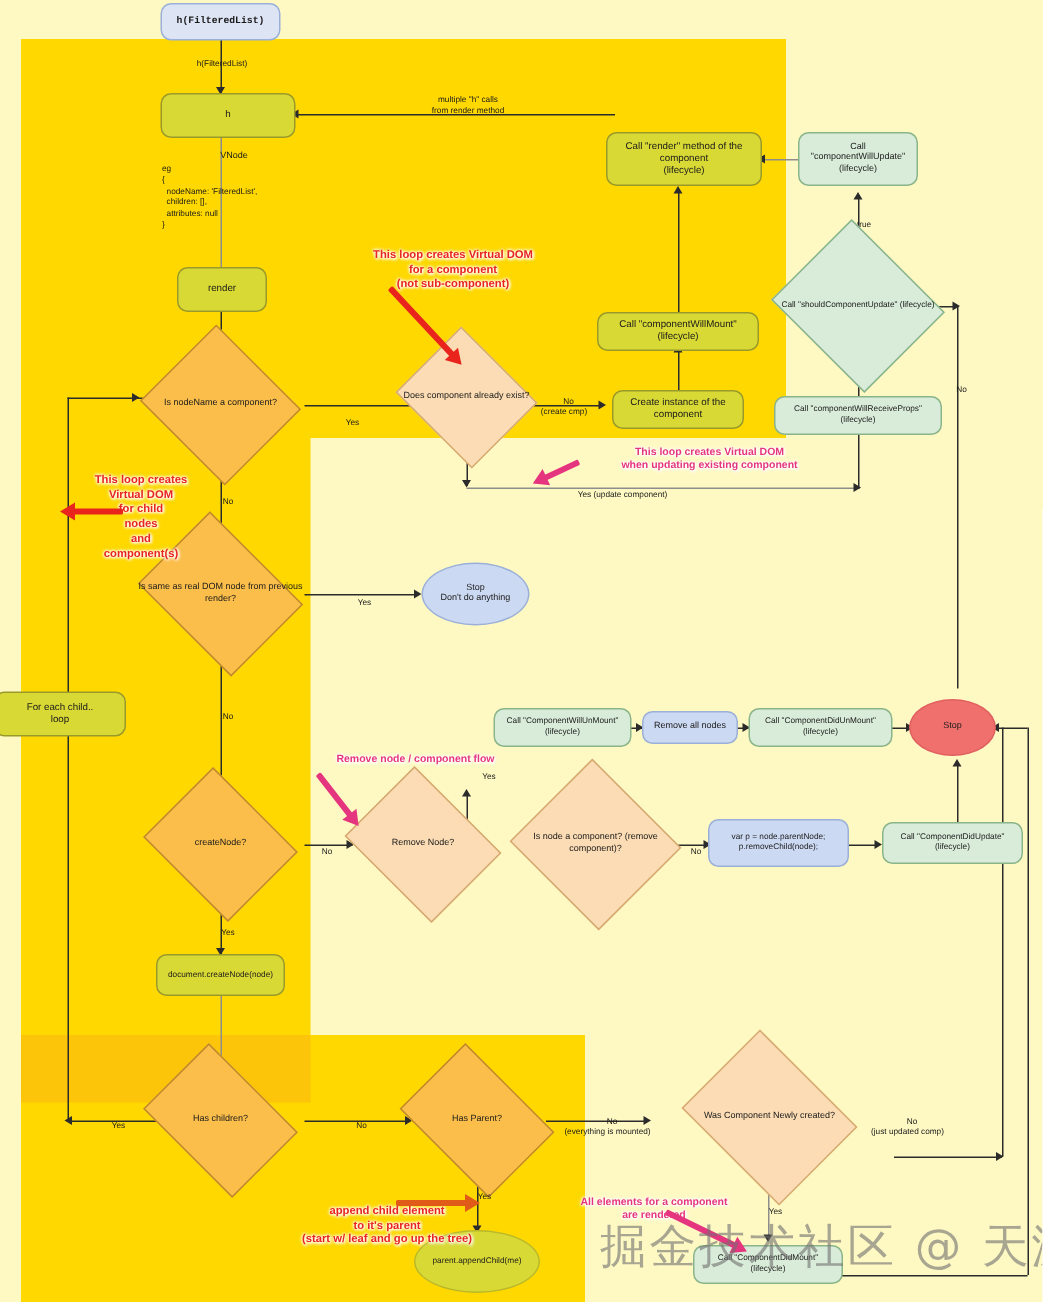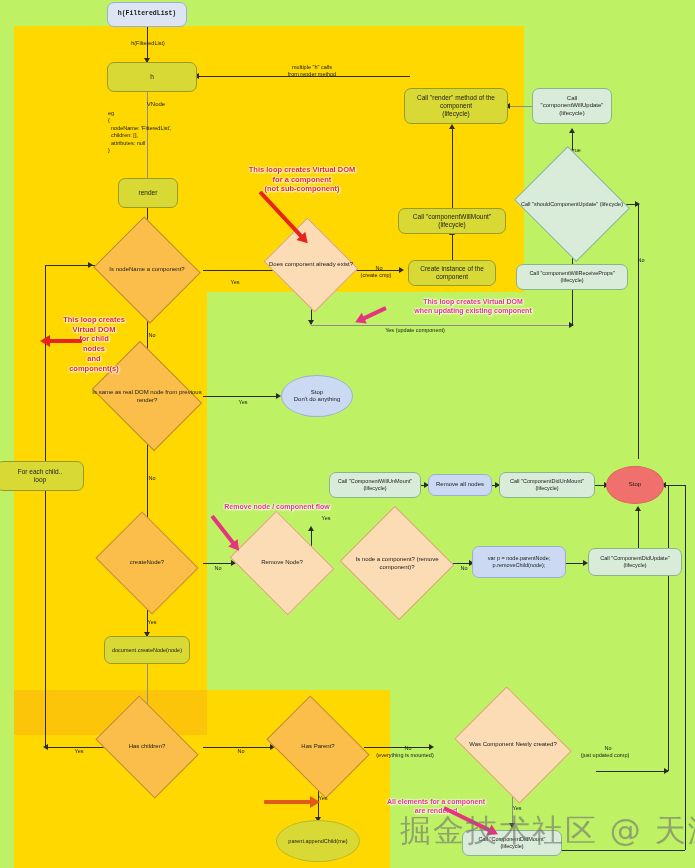--- a/index.html
+++ b/index.html
@@ -1,17 +1,17 @@
 <!DOCTYPE html>
 <html><head>
 <meta charset="utf-8">
 <style>
   html,body{margin:0;padding:0;background:#fff;}
   body{font-family:"Liberation Sans",sans-serif;}
-  #stage{position:relative;width:695px;height:868px;background:#bef264;overflow:hidden;}
+  #stage{position:relative;width:695px;height:868px;background:#fef9c3;overflow:hidden;}
 
   
   .hl{position:absolute;background:#ffd800;}
   .hl3{position:absolute;background:#fcb711;opacity:.55;}
 
   
   .node{position:absolute;box-sizing:border-box;display:flex;align-items:center;
         justify-content:center;text-align:center;line-height:1.25;color:#1a1a1a;}
   .rect{border-radius:7px;border:1px solid #9a9a2a;background:#d9d936;font-size:6.5px;}
   .rect-green{border-radius:7px;border:1px solid #8ab48a;background:#d9ecd9;font-size:6px;}
@@ -400,20 +400,24 @@
       <div class="head" style="left:24px;"></div>
     </div>
 
   <div class="anno pink" style="left:208px;top:502px;width:138px;">
     <span>Remove node / component flow</span></div>
   <div class="aarrow pink" style="left:212px;top:516px;width:44px;transform:rotate(52deg);">
     <div class="bar" style="width:36px;"></div>
       <div class="head" style="left:34px;"></div>
     </div>
 
+  <div class="anno red" style="left:158px;top:792px;width:200px;white-space:pre-line;">
+    <span>append child element
+to it's parent
+(start w/ leaf and go up the tree)</span></div>
   <div class="aarrow orange" style="left:264px;top:802px;width:58px;">
     <div class="bar" style="width:48px;"></div>
       <div class="head" style="left:46px;"></div>
     </div>
 
   <div class="anno pink" style="left:372px;top:788px;width:128px;white-space:pre-line;">
     <span>All elements for a component
 are rendered</span></div>
   <div class="aarrow pink" style="left:444px;top:808px;width:60px;transform:rotate(26deg);">
     <div class="bar" style="width:52px;"></div>

